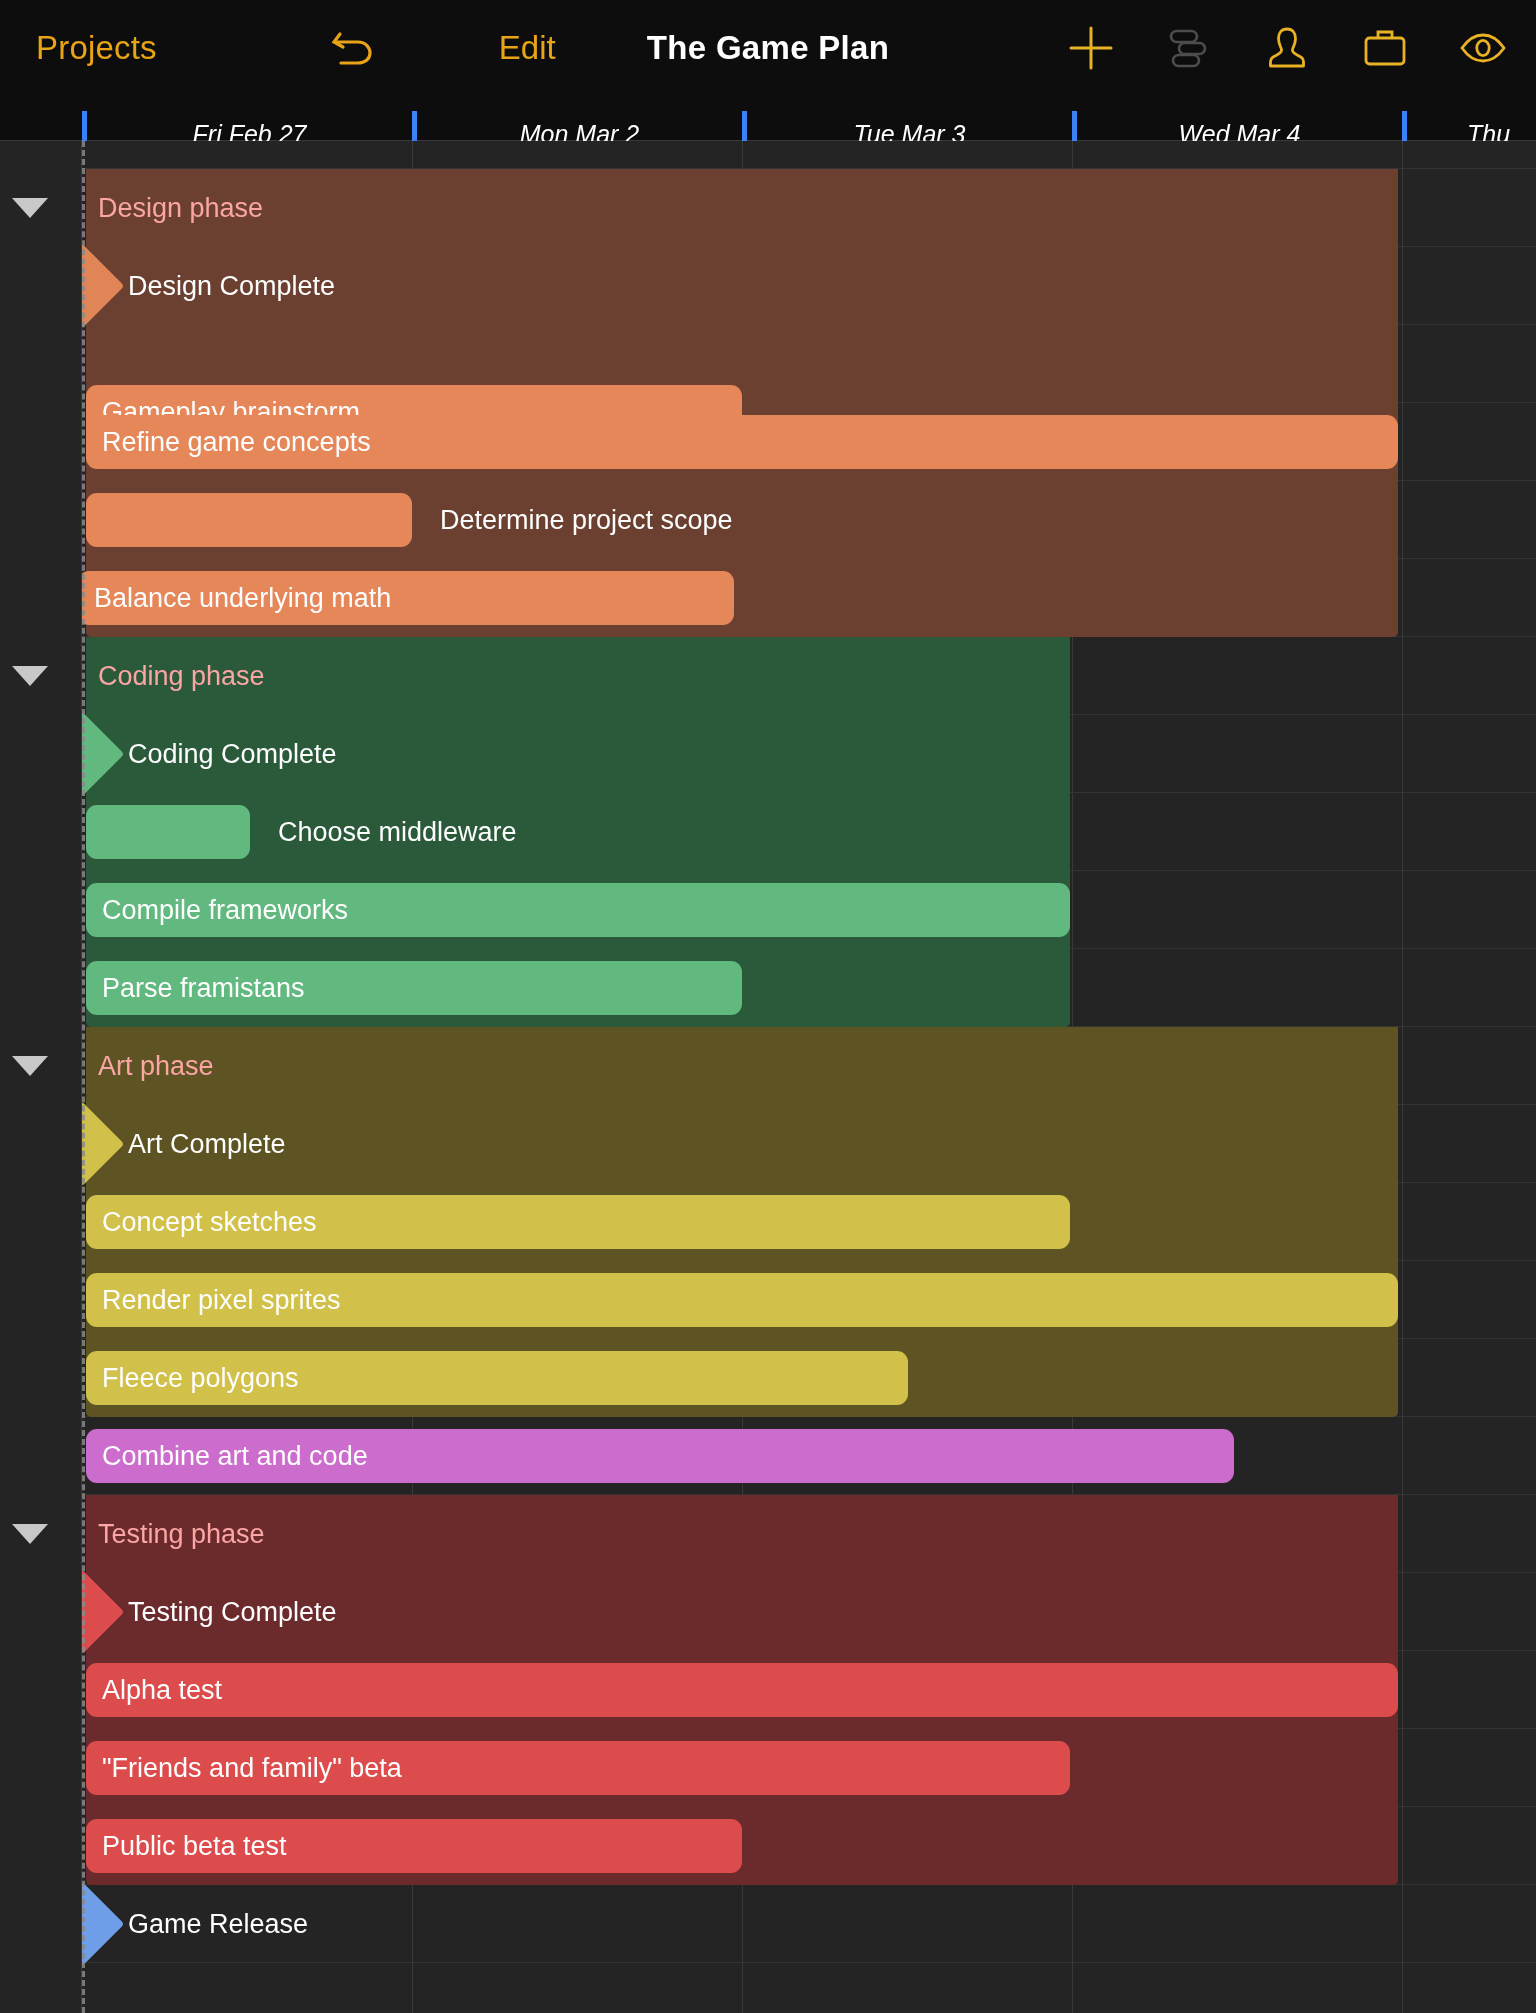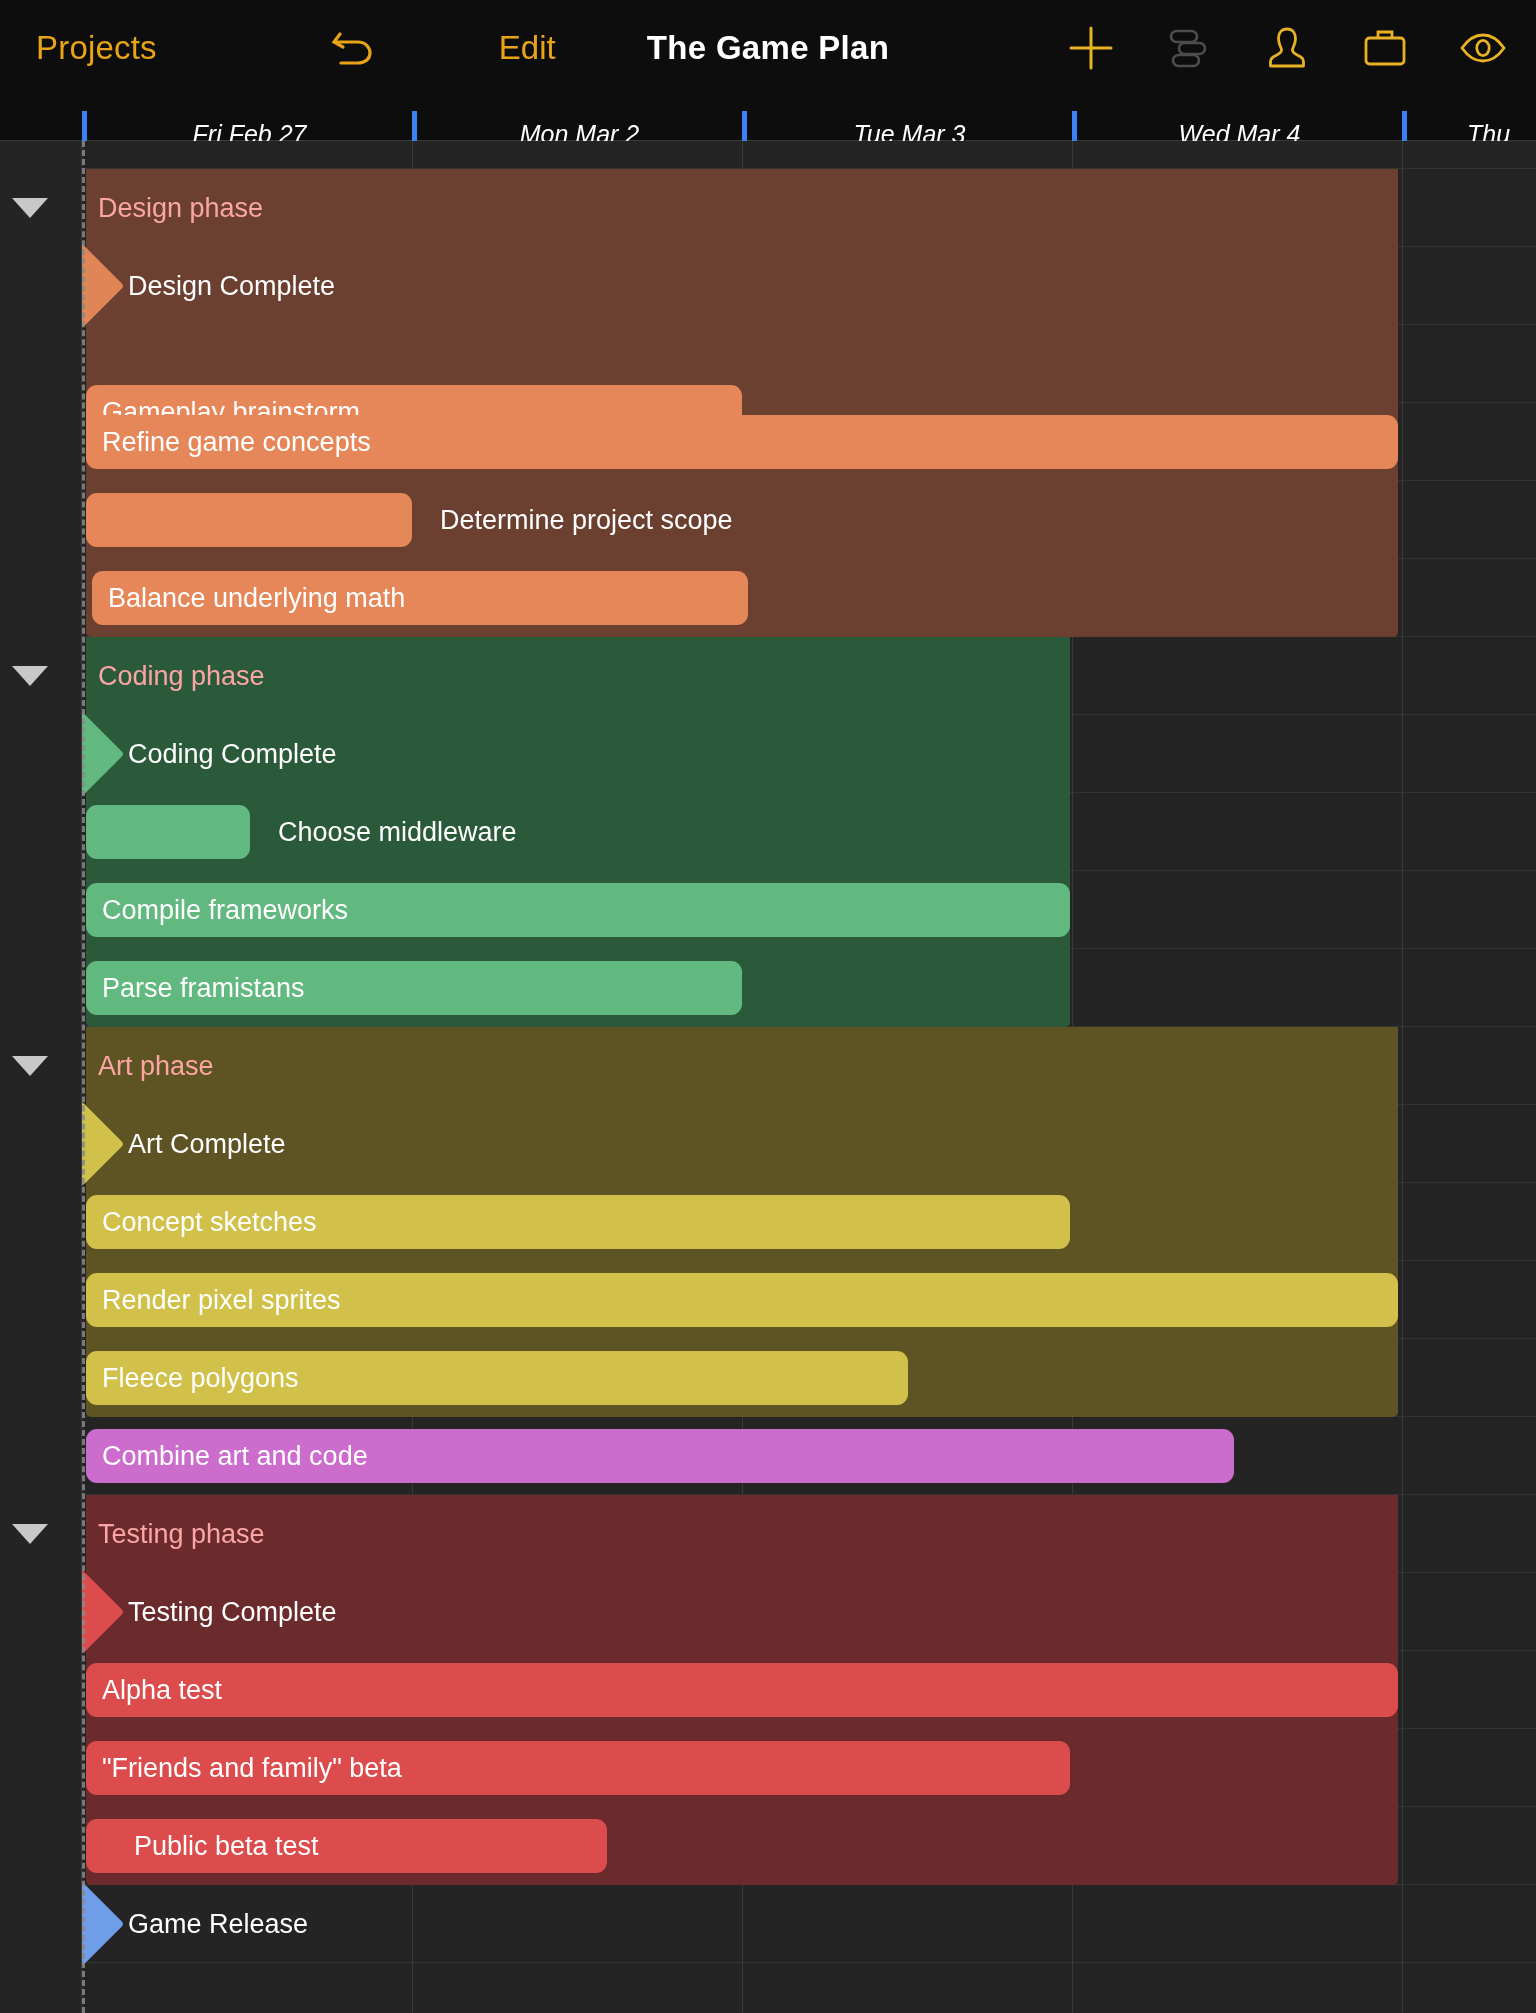--- a/index.html
+++ b/index.html
@@ -208,21 +208,21 @@
         <div class="diamond" style="left: 52px; top: 115px; background: rgb(224, 134, 86);"></div>
         <div class="bar-label-out" style="left: 128px; top: 145px;">Design Complete</div>
         <div class="taskbar" style="left: 86px; width: 656px; top: 196px; background: rgb(230, 135, 90); margin-top: 48px;">
           <span class="lbl">Gameplay brainstorm</span>
         </div>
         <div class="taskbar" style="left: 86px; width: 1312px; top: 274px; background: rgb(230, 135, 90);">
           <span class="lbl">Refine game concepts</span>
         </div>
         <div class="taskbar" style="left: 86px; width: 326px; top: 352px; background: rgb(230, 135, 90);"></div>
         <div class="bar-label-out" style="left: 440px; top: 379px;">Determine project scope</div>
-        <div class="taskbar" style="left: 92px; width: 656px; top: 430px; background: rgb(230, 135, 90);">
+        <div class="taskbar" style="left: 78px; width: 656px; top: 430px; background: rgb(230, 135, 90);">
           <span class="lbl">Balance underlying math</span>
         </div>
         <div class="grouplabel" style="top: 535px;">Coding phase</div>
         <div class="diamond" style="left: 52px; top: 583px; background: rgb(98, 185, 127);"></div>
         <div class="bar-label-out" style="left: 128px; top: 613px;">Coding Complete</div>
         <div class="taskbar" style="left: 86px; width: 164px; top: 664px; background: rgb(98, 185, 127);"></div>
         <div class="bar-label-out" style="left: 278px; top: 691px;">Choose middleware</div>
         <div class="taskbar" style="left: 86px; width: 984px; top: 742px; background: rgb(98, 185, 127);">
           <span class="lbl">Compile frameworks</span>
         </div>
@@ -246,21 +246,21 @@
         </div>
         <div class="grouplabel" style="top: 1393px;">Testing phase</div>
         <div class="diamond" style="left: 52px; top: 1441px; background: rgb(221, 76, 76);"></div>
         <div class="bar-label-out" style="left: 128px; top: 1471px;">Testing Complete</div>
         <div class="taskbar" style="left: 86px; width: 1312px; top: 1522px; background: rgb(221, 76, 76);">
           <span class="lbl">Alpha test</span>
         </div>
         <div class="taskbar" style="left: 86px; width: 984px; top: 1600px; background: rgb(221, 76, 76);">
           <span class="lbl">"Friends and family" beta</span>
         </div>
-        <div class="taskbar" style="left: 86px; width: 521px; top: 1678px; background: rgb(221, 76, 76); padding-left: 32px;">
+        <div class="taskbar" style="left: 86px; width: 656px; top: 1678px; background: rgb(221, 76, 76);">
           <span class="lbl">Public beta test</span>
         </div>
         <div class="diamond" style="left: 52px; top: 1753px; background: rgb(111, 158, 232);"></div>
         <div class="bar-label-out" style="left: 128px; top: 1783px;">Game Release</div>
       </div>
 
     <div class="gutter-bg"></div>
     <div class="gutter-line"></div>
     <div id="gutter-items">
         <div class="disclosure" style="top: 28px;">

